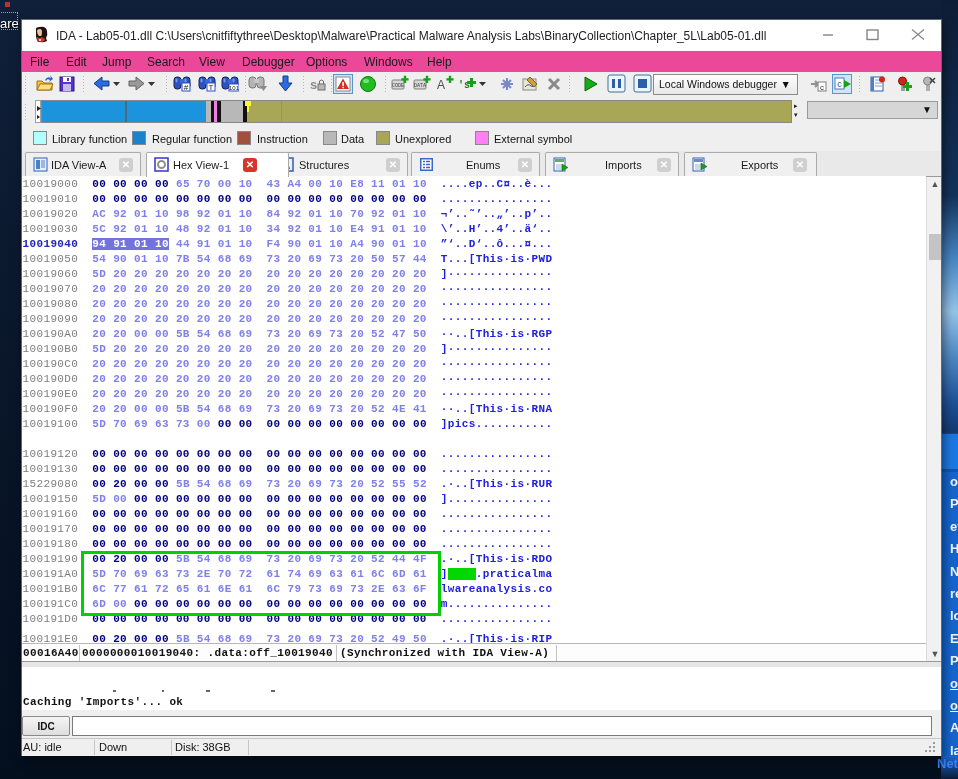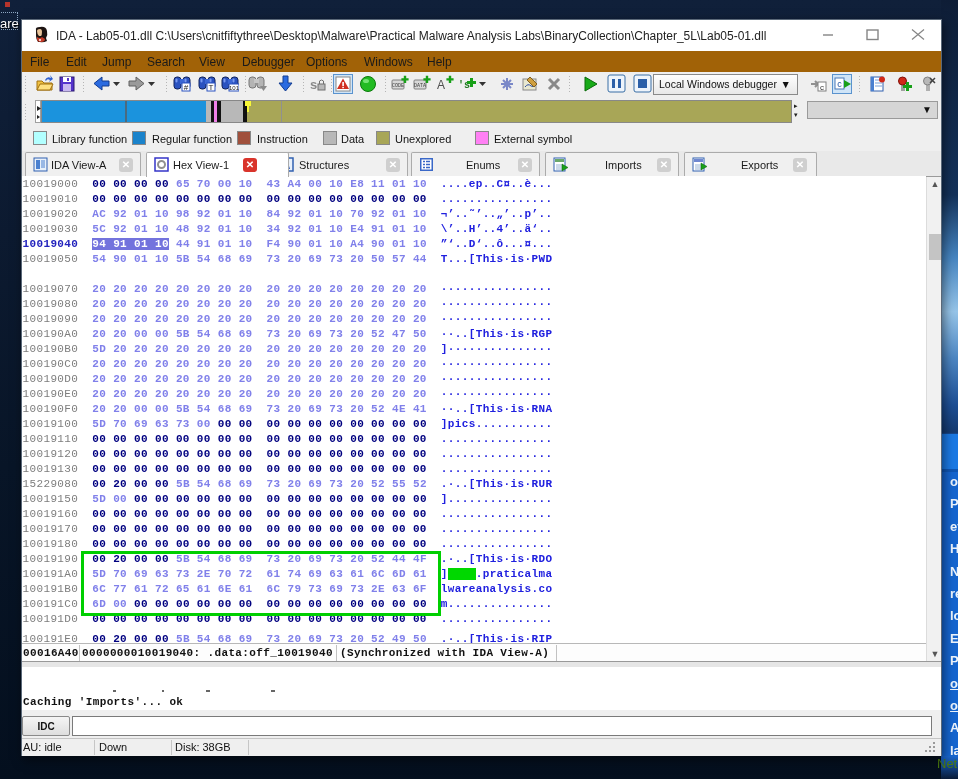--- a/index.html
+++ b/index.html
@@ -1,31 +1,31 @@
 <!DOCTYPE html>
 <html><head><meta charset="utf-8"><style>
 *{margin:0;padding:0;box-sizing:border-box}
 html,body{width:958px;height:779px;overflow:hidden}
 body{position:relative;font-family:"Liberation Sans",sans-serif;background:linear-gradient(180deg,#10203a 0%,#0c1a30 30%,#081527 60%,#040f1e 100%)}
 .abs{position:absolute}
 
 #rstrip{position:absolute;left:941px;top:0;width:17px;height:779px;z-index:0;background:linear-gradient(180deg,#0e1d36 0%,#14325a 25%,#4584c0 33%,#96c4e8 40%,#4d86c2 46%,#1d4e94 52%,#153a70 55.5%,#1b69d3 56%,#1b69d3 97%,#0a1b36 100%)}
 #bluwin{position:absolute;left:942px;top:434px;width:16px;height:322px;background:#1565cf;color:#eef5fd;font-weight:700;font-size:13px;line-height:22.4px;overflow:hidden}#bluhead{position:absolute;left:0;top:0;width:16px;height:38px;background:#1b79e4;border-bottom:3px solid #0f56b4}#blulines{position:absolute;left:2px;top:37px;white-space:nowrap}
 #bluwin div{padding-left:3px;white-space:nowrap}
-#netxt{position:absolute;left:937px;top:756px;color:#4d7c0f;font-weight:400;font-size:13px}
+#netxt{position:absolute;left:937px;top:756px;color:#3b82f6;font-weight:700;font-size:13px}
 #aretxt{position:absolute;left:0px;top:16px;color:#fff;font-weight:400;font-size:13px;text-shadow:1px 1px 1px #000}
 #aresel{position:absolute;left:-8px;top:12px;width:26px;height:18px;border:1px dotted #8ea8c4}
 #reddot{position:absolute;left:5px;top:2px;width:5px;height:5px;background:#b5342c}
 
 #win{position:absolute;left:21px;top:19px;width:921px;height:737px;background:#fff;border:1px solid #5a6878;box-shadow:2px 4px 10px rgba(0,0,0,.5)}
 
 #title{position:absolute;left:0;top:0;width:100%;height:31px;background:#fff}
 #title .t{position:absolute;left:34px;top:9px;font-size:12px;color:#222;white-space:nowrap}
 
-#menu{position:absolute;left:0;top:31px;width:100%;height:21px;background:#a16207;font-size:12px;color:#1a1a1a}
+#menu{position:absolute;left:0;top:31px;width:100%;height:21px;background:#ec4899;font-size:12px;color:#1a1a1a}
 #menu span{position:absolute;top:4px}
 
 #tbar{position:absolute;left:0;top:52px;width:100%;height:25px;background:#efefef}
 #navrow{position:absolute;left:0;top:77px;width:100%;height:31px;background:#efefef}
 #legend{position:absolute;left:0;top:108px;width:100%;height:23px;background:#efefef;font-size:11px;color:#111}
 #legend .sw{position:absolute;top:3px;width:14px;height:14px}
 #legend span.lb{position:absolute;top:5px}
 
 #tabbar{position:absolute;left:0;top:131px;width:100%;height:26px;background:#e9e9e9;border-bottom:1px solid #9a9a9a}
 .tab{position:absolute;top:1px;height:25px;background:#f0f0f0;border:1px solid #ababab;border-bottom:none;border-radius:2px 2px 0 0;font-size:11px;color:#1a1a1a}
@@ -381,32 +381,32 @@
         <span class="tx" style="left:56px">Exports</span>
         <div class="cl" style="left:108px">✕</div>
       </div>
     </div>
 <div id="hex">
 <div class="hr" style="top:1px"><span class="a">10019000</span>  <span class="n">00 00 00 00</span> <span class="v">65 70 00 10  43 A4 00 10 E8 11 01 10</span>  <span class="c">....ep..C¤..è...</span></div>
 <div class="hr" style="top:16px"><span class="a">10019010</span>  <span class="n">00 00 00 00 00 00 00 00  00 00 00 00 00 00 00 00</span>  <span class="c">................</span></div>
 <div class="hr" style="top:31px"><span class="a">10019020</span>  <span class="v">AC 92 01 10 98 92 01 10  84 92 01 10 70 92 01 10</span>  <span class="c">¬’..˜’..„’..p’..</span></div>
 <div class="hr" style="top:46px"><span class="a">10019030</span>  <span class="v">5C 92 01 10 48 92 01 10  34 92 01 10 E4 91 01 10</span>  <span class="c">\’..H’..4’..ä‘..</span></div>
 <div class="hr" style="top:61px"><span class="aa">10019040</span>  <span class="sel">94 91 01 10</span> <span class="v">44 91 01 10  F4 90 01 10 A4 90 01 10</span>  <span class="c">”‘..D‘..ô...¤...</span></div>
-<div class="hr" style="top:76px"><span class="a">10019050</span>  <span class="v">54 90 01 10 5B 54 68 69  73 20 69 73 20 50 57 44</span>  <span class="c">T...[This·is·PWD</span></div>
+<div class="hr" style="top:76px"><span class="a">10019050</span>  <span class="v">54 90 01 10 7B 54 68 69  73 20 69 73 20 50 57 44</span>  <span class="c">T...[This·is·PWD</span></div>
+<div class="hr" style="top:91px"><span class="a">10019060</span>  <span class="v">5D 20 20 20 20 20 20 20  20 20 20 20 20 20 20 20</span>  <span class="c">]···············</span></div>
 <div class="hr" style="top:106px"><span class="a">10019070</span>  <span class="v">20 20 20 20 20 20 20 20  20 20 20 20 20 20 20 20</span>  <span class="c">················</span></div>
 <div class="hr" style="top:121px"><span class="a">10019080</span>  <span class="v">20 20 20 20 20 20 20 20  20 20 20 20 20 20 20 20</span>  <span class="c">················</span></div>
 <div class="hr" style="top:136px"><span class="a">10019090</span>  <span class="v">20 20 20 20 20 20 20 20  20 20 20 20 20 20 20 20</span>  <span class="c">················</span></div>
 <div class="hr" style="top:151px"><span class="a">100190A0</span>  <span class="v">20 20 00 00 5B 54 68 69  73 20 69 73 20 52 47 50</span>  <span class="c">··..[This·is·RGP</span></div>
 <div class="hr" style="top:166px"><span class="a">100190B0</span>  <span class="v">5D 20 20 20 20 20 20 20  20 20 20 20 20 20 20 20</span>  <span class="c">]···············</span></div>
 <div class="hr" style="top:181px"><span class="a">100190C0</span>  <span class="v">20 20 20 20 20 20 20 20  20 20 20 20 20 20 20 20</span>  <span class="c">················</span></div>
 <div class="hr" style="top:196px"><span class="a">100190D0</span>  <span class="v">20 20 20 20 20 20 20 20  20 20 20 20 20 20 20 20</span>  <span class="c">················</span></div>
 <div class="hr" style="top:211px"><span class="a">100190E0</span>  <span class="v">20 20 20 20 20 20 20 20  20 20 20 20 20 20 20 20</span>  <span class="c">················</span></div>
 <div class="hr" style="top:226px"><span class="a">100190F0</span>  <span class="v">20 20 00 00 5B 54 68 69  73 20 69 73 20 52 4E 41</span>  <span class="c">··..[This·is·RNA</span></div>
 <div class="hr" style="top:241px"><span class="a">10019100</span>  <span class="v">5D 70 69 63 73 00</span> <span class="n">00 00  00 00 00 00 00 00 00 00</span>  <span class="c">]pics...........</span></div>
-<div class="hr" style="top:256px"><span class="a">10019110</span>  <span class="n">00 00 00 00 00 00 00 00  00 00 00 00 00 00 00 00</span>  <span class="c">................</span></div>
 <div class="hr" style="top:271px"><span class="a">10019120</span>  <span class="n">00 00 00 00 00 00 00 00  00 00 00 00 00 00 00 00</span>  <span class="c">................</span></div>
 <div class="hr" style="top:286px"><span class="a">10019130</span>  <span class="n">00 00 00 00 00 00 00 00  00 00 00 00 00 00 00 00</span>  <span class="c">................</span></div>
 <div class="hr" style="top:301px"><span class="a">15229080</span>  <span class="n">00 20 00 00</span> <span class="v">5B 54 68 69  73 20 69 73 20 52 55 52</span>  <span class="c">.·..[This·is·RUR</span></div>
 <div class="hr" style="top:316px"><span class="a">10019150</span>  <span class="v">5D 00</span> <span class="n">00 00 00 00 00 00  00 00 00 00 00 00 00 00</span>  <span class="c">]...............</span></div>
 <div class="hr" style="top:331px"><span class="a">10019160</span>  <span class="n">00 00 00 00 00 00 00 00  00 00 00 00 00 00 00 00</span>  <span class="c">................</span></div>
 <div class="hr" style="top:346px"><span class="a">10019170</span>  <span class="n">00 00 00 00 00 00 00 00  00 00 00 00 00 00 00 00</span>  <span class="c">................</span></div>
 <div class="hr" style="top:361px"><span class="a">10019180</span>  <span class="n">00 00 00 00 00 00 00 00  00 00 00 00 00 00 00 00</span>  <span class="c">................</span></div>
 <div class="hr" style="top:376px"><span class="a">10019190</span>  <span class="n">00 20 00 00</span> <span class="v">5B 54 68 69  73 20 69 73 20 52 44 4F</span>  <span class="c">.·..[This·is·RDO</span></div>
 <div class="hr" style="top:391px"><span class="a">100191A0</span>  <span class="v">5D 70 69 63 73 2E 70 72  61 74 69 63 61 6C 6D 61</span>  <span class="c">]</span><span class="g">pics</span><span class="c">.praticalma</span></div>
 <div class="hr" style="top:406px"><span class="a">100191B0</span>  <span class="v">6C 77 61 72 65 61 6E 61  6C 79 73 69 73 2E 63 6F</span>  <span class="c">lwareanalysis.co</span></div>

